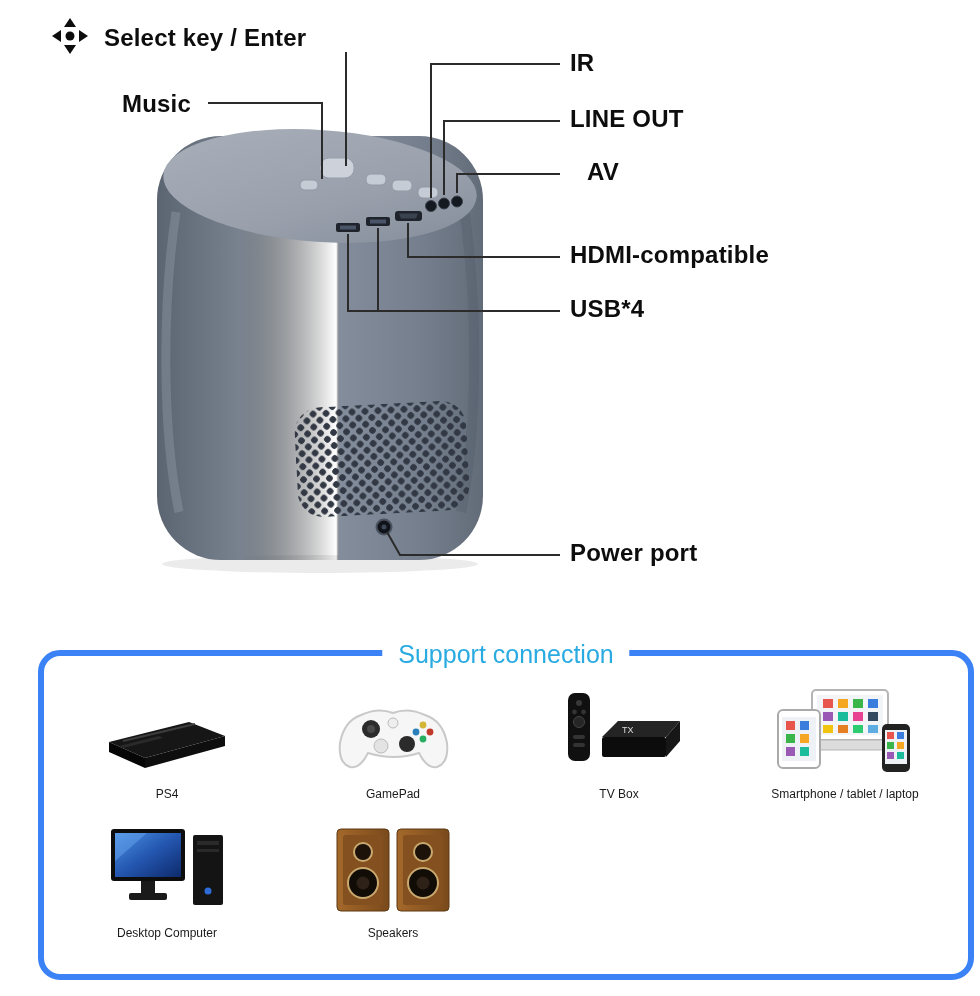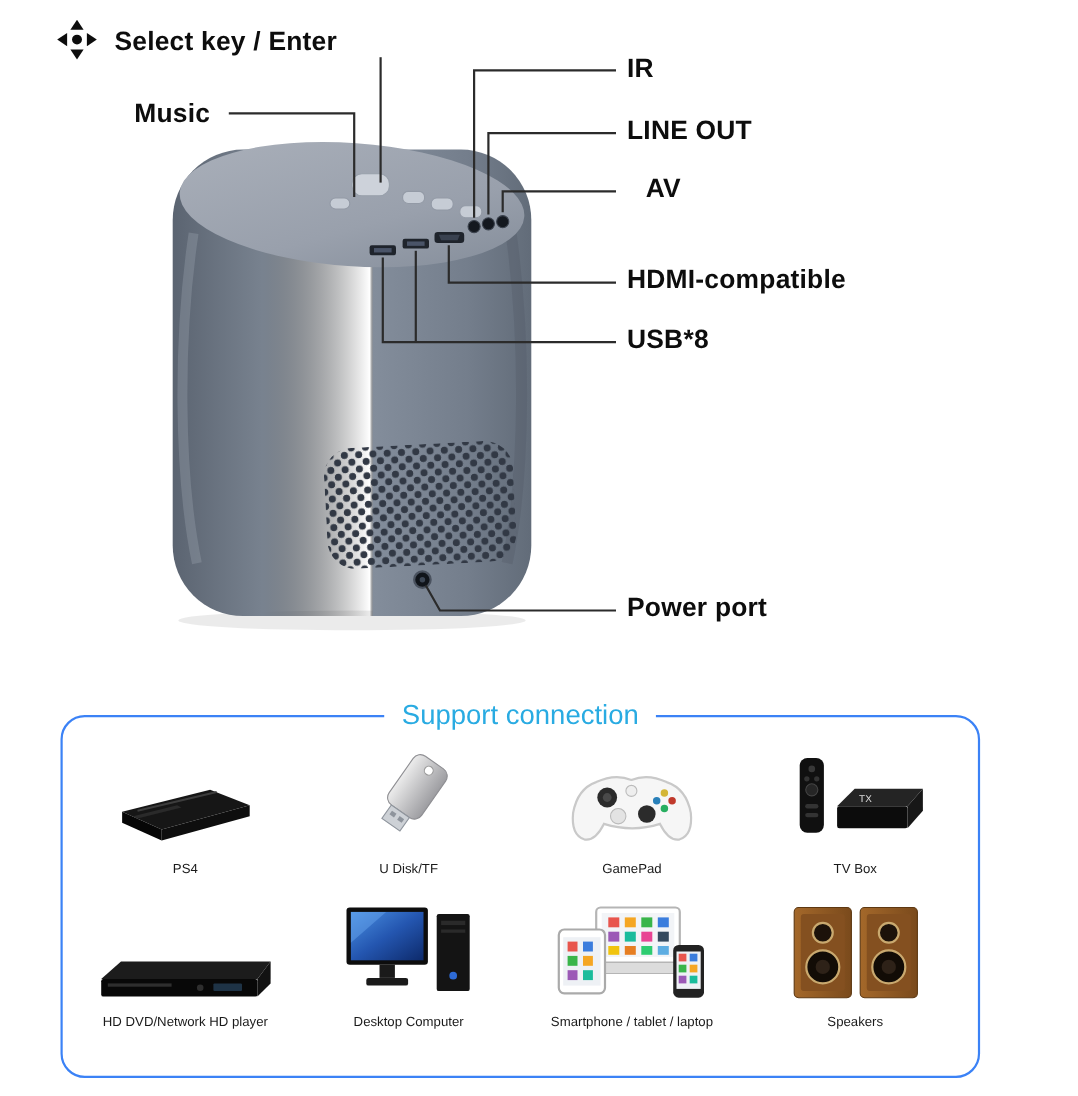--- a/index.html
+++ b/index.html
@@ -21,22 +21,22 @@
   }
   .dpad { position:absolute; left:50px; top:16px; width:40px; height:40px; }
   .lbl {
     position:absolute; font-weight:bold; color:#0d0d0d;
     white-space:nowrap; line-height:1; letter-spacing:0.2px;
   }
   .lbl.big  { font-size:24px; }
   .lbl.side { font-size:24px; }
 
   .support {
-    position:absolute; left:55px; top:650px; width:836px; height:330px;
-    border:2px solid #3b82f6; border-radius:22px;
+    position:absolute; left:38px; top:650px; width:936px; height:330px;
+    border:6px solid #3b82f6; border-radius:22px;
   }
   .support-title {
     position:absolute; top:-16px; left:50%; transform:translateX(-50%);
     background:#fff; padding:0 16px; font-size:25px; color:#29abe2;
     white-space:nowrap;
   }
   .support-grid {
     display:grid; grid-template-columns:repeat(4,1fr);
     padding:28px 10px 14px; row-gap:22px;
   }
@@ -124,21 +124,21 @@
       <polygon points="38,20 29,14 29,26" fill="#0d0d0d"></polygon>
     </svg>
   </div>
 
   <div class="lbl big" style="left:104px; top:26px;">Select key / Enter</div>
   <div class="lbl big" style="left:122px; top:92px;">Music</div>
   <div class="lbl side" style="left:570px; top:51px;">IR</div>
   <div class="lbl side" style="left:570px; top:107px;">LINE OUT</div>
   <div class="lbl side" style="left:587px; top:160px;">AV</div>
   <div class="lbl side" style="left:570px; top:243px;">HDMI-compatible</div>
-  <div class="lbl side" style="left:570px; top:297px;">USB*8</div>
+  <div class="lbl side" style="left:570px; top:297px;">USB*4</div>
   <div class="lbl side" style="left:570px; top:541px;">Power port</div>
 </div>
 
 <div class="support">
   <div class="support-title">Support connection</div>
 
   <div class="support-grid">
 
     <div class="item">
       <div class="icon">
@@ -146,41 +146,20 @@
           <polygon points="12,36 92,16 128,30 48,52" fill="#161616"></polygon>
           <polygon points="12,36 48,52 48,62 12,46" fill="#060606"></polygon>
           <polygon points="48,52 128,30 128,40 48,62" fill="#0e0e0e"></polygon>
           <line x1="26" y1="35" x2="98" y2="18" stroke="#3d3d3d" stroke-width="2"></line>
           <polygon points="22,40 62,30 66,32 26,42" fill="#2a2a2a"></polygon>
         </svg>
       </div>
       <div class="label">PS4</div>
     </div>
 
-    <div class="item">
-      <div class="icon">
-        <svg width="100" height="92" viewBox="0 0 100 92">
-          <defs>
-            <linearGradient id="gradSilver" x1="0" y1="0" x2="1" y2="0">
-              <stop offset="0" stop-color="#ececec"></stop>
-              <stop offset="0.5" stop-color="#c4c4c6"></stop>
-              <stop offset="1" stop-color="#9d9da1"></stop>
-            </linearGradient>
-          </defs>
-          <g transform="rotate(35 50 46)">
-            <rect x="32" y="6" width="36" height="54" rx="8" fill="url(#gradSilver)" stroke="#8e8e92"></rect>
-            <circle cx="50" cy="15" r="4" fill="#fff" stroke="#999"></circle>
-            <rect x="40" y="60" width="20" height="15" fill="#cdd1d6" stroke="#8e949c"></rect>
-            <rect x="43.5" y="64" width="5" height="4" fill="#8e949c"></rect>
-            <rect x="52" y="64" width="5" height="4" fill="#8e949c"></rect>
-          </g>
-        </svg>
-      </div>
-      <div class="label">U Disk/TF</div>
-    </div>
 
     <div class="item">
       <div class="icon">
         <svg width="125" height="75" viewBox="0 0 125 75">
           <path d="M30,14 Q47,6 62,12 Q77,6 94,14 Q112,20 116,42 Q118,62 106,66 Q96,68 88,52 Q63,60 37,52 Q29,68 19,66 Q7,62 9,42 Q13,20 30,14 Z" fill="#f6f6f6" stroke="#c9c9c9" stroke-width="2"></path>
           <circle cx="40" cy="28" r="9" fill="#2b2b2b"></circle>
           <circle cx="40" cy="28" r="4" fill="#4a4a4a"></circle>
           <circle cx="76" cy="43" r="8" fill="#2b2b2b"></circle>
           <circle cx="50" cy="45" r="7" fill="#e3e3e3" stroke="#bbbbbb"></circle>
           <circle cx="62" cy="22" r="5" fill="#eeeeee" stroke="#bbbbbb"></circle>
@@ -205,57 +184,20 @@
           <rect x="19" y="52" width="12" height="4" rx="2" fill="#333333"></rect>
           <polygon points="48,46 64,30 126,30 112,46" fill="#242424"></polygon>
           <rect x="48" y="46" width="64" height="20" rx="2" fill="#0c0c0c"></rect>
           <polygon points="112,66 112,46 126,30 126,50" fill="#171717"></polygon>
           <text x="68" y="42" font-size="9" fill="#dddddd">TX</text>
         </svg>
       </div>
       <div class="label">TV Box</div>
     </div>
 
-    <div class="item">
-      <div class="icon">
-        <svg width="170" height="55" viewBox="0 0 170 55">
-          <polygon points="8,34 26,18 162,18 150,34" fill="#1c1c1c"></polygon>
-          <rect x="8" y="34" width="142" height="16" rx="2" fill="#080808"></rect>
-          <polygon points="150,50 150,34 162,18 162,38" fill="#121212"></polygon>
-          <rect x="14" y="38" width="58" height="3" fill="#2e2e2e"></rect>
-          <rect x="110" y="38" width="26" height="7" rx="1" fill="#1e3346"></rect>
-          <circle cx="98" cy="42" r="3" fill="#2e2e2e"></circle>
-        </svg>
-      </div>
-      <div class="label">HD DVD/Network HD player</div>
-    </div>
-
-    <div class="item">
-      <div class="icon">
-        <svg width="125" height="90" viewBox="0 0 125 90">
-          <defs>
-            <linearGradient id="gradScreen" x1="0" y1="0" x2="1" y2="1">
-              <stop offset="0" stop-color="#4a90e2"></stop>
-              <stop offset="0.5" stop-color="#2456b0"></stop>
-              <stop offset="1" stop-color="#0d2a6b"></stop>
-            </linearGradient>
-          </defs>
-          <rect x="6" y="4" width="74" height="52" rx="3" fill="#0d0d0d"></rect>
-          <rect x="10" y="8" width="66" height="44" fill="url(#gradScreen)"></rect>
-          <path d="M10,8 L42,8 L10,36 Z" fill="#6aa8ef" opacity="0.45"></path>
-          <rect x="36" y="56" width="14" height="12" fill="#1a1a1a"></rect>
-          <rect x="24" y="68" width="38" height="7" rx="2" fill="#1a1a1a"></rect>
-          <rect x="88" y="10" width="30" height="70" rx="2" fill="#141414"></rect>
-          <rect x="92" y="16" width="22" height="4" fill="#2a2a2a"></rect>
-          <rect x="92" y="24" width="22" height="3" fill="#2a2a2a"></rect>
-          <circle cx="103" cy="66" r="3.5" fill="#2e6bd6"></circle>
-        </svg>
-      </div>
-      <div class="label">Desktop Computer</div>
-    </div>
 
     <div class="item">
       <div class="icon">
         <svg width="150" height="90" viewBox="0 0 150 90">
           <rect x="42" y="4" width="76" height="50" rx="4" fill="#ffffff" stroke="#b5b5b5" stroke-width="2"></rect>
           <rect x="47" y="9" width="66" height="40" fill="#f2f4f7"></rect>
           <rect x="53" y="13" width="10" height="9" fill="#e8554d"></rect>
           <rect x="68" y="13" width="10" height="9" fill="#f5a623"></rect>
           <rect x="83" y="13" width="10" height="9" fill="#39b54a"></rect>
           <rect x="98" y="13" width="10" height="9" fill="#3b7ddd"></rect>
@@ -284,20 +226,44 @@
           <rect x="127" y="56" width="7" height="7" fill="#f5a623"></rect>
           <rect x="117" y="66" width="7" height="7" fill="#9b59b6"></rect>
           <rect x="127" y="66" width="7" height="7" fill="#1abc9c"></rect>
         </svg>
       </div>
       <div class="label">Smartphone / tablet / laptop</div>
     </div>
 
     <div class="item">
       <div class="icon">
+        <svg width="125" height="90" viewBox="0 0 125 90">
+          <defs>
+            <linearGradient id="gradScreen" x1="0" y1="0" x2="1" y2="1">
+              <stop offset="0" stop-color="#4a90e2"></stop>
+              <stop offset="0.5" stop-color="#2456b0"></stop>
+              <stop offset="1" stop-color="#0d2a6b"></stop>
+            </linearGradient>
+          </defs>
+          <rect x="6" y="4" width="74" height="52" rx="3" fill="#0d0d0d"></rect>
+          <rect x="10" y="8" width="66" height="44" fill="url(#gradScreen)"></rect>
+          <path d="M10,8 L42,8 L10,36 Z" fill="#6aa8ef" opacity="0.45"></path>
+          <rect x="36" y="56" width="14" height="12" fill="#1a1a1a"></rect>
+          <rect x="24" y="68" width="38" height="7" rx="2" fill="#1a1a1a"></rect>
+          <rect x="88" y="10" width="30" height="70" rx="2" fill="#141414"></rect>
+          <rect x="92" y="16" width="22" height="4" fill="#2a2a2a"></rect>
+          <rect x="92" y="24" width="22" height="3" fill="#2a2a2a"></rect>
+          <circle cx="103" cy="66" r="3.5" fill="#2e6bd6"></circle>
+        </svg>
+      </div>
+      <div class="label">Desktop Computer</div>
+    </div>
+
+    <div class="item">
+      <div class="icon">
         <svg width="120" height="90" viewBox="0 0 120 90">
           <defs>
             <linearGradient id="gradWood" x1="0" y1="0" x2="1" y2="0">
               <stop offset="0" stop-color="#a4682a"></stop>
               <stop offset="1" stop-color="#7a4a1c"></stop>
             </linearGradient>
           </defs>
           <g>
             <rect x="4" y="4" width="52" height="82" rx="4" fill="url(#gradWood)" stroke="#5d3812"></rect>
             <rect x="10" y="10" width="40" height="70" rx="3" fill="#845020"></rect>

